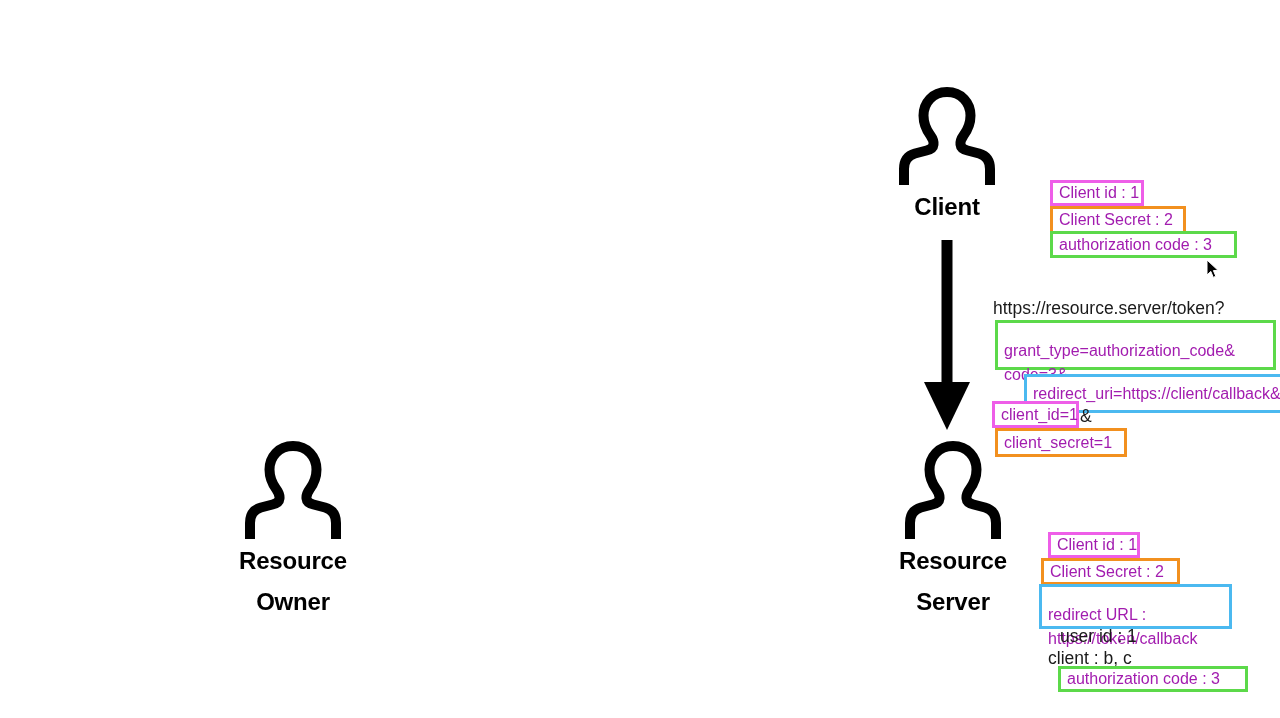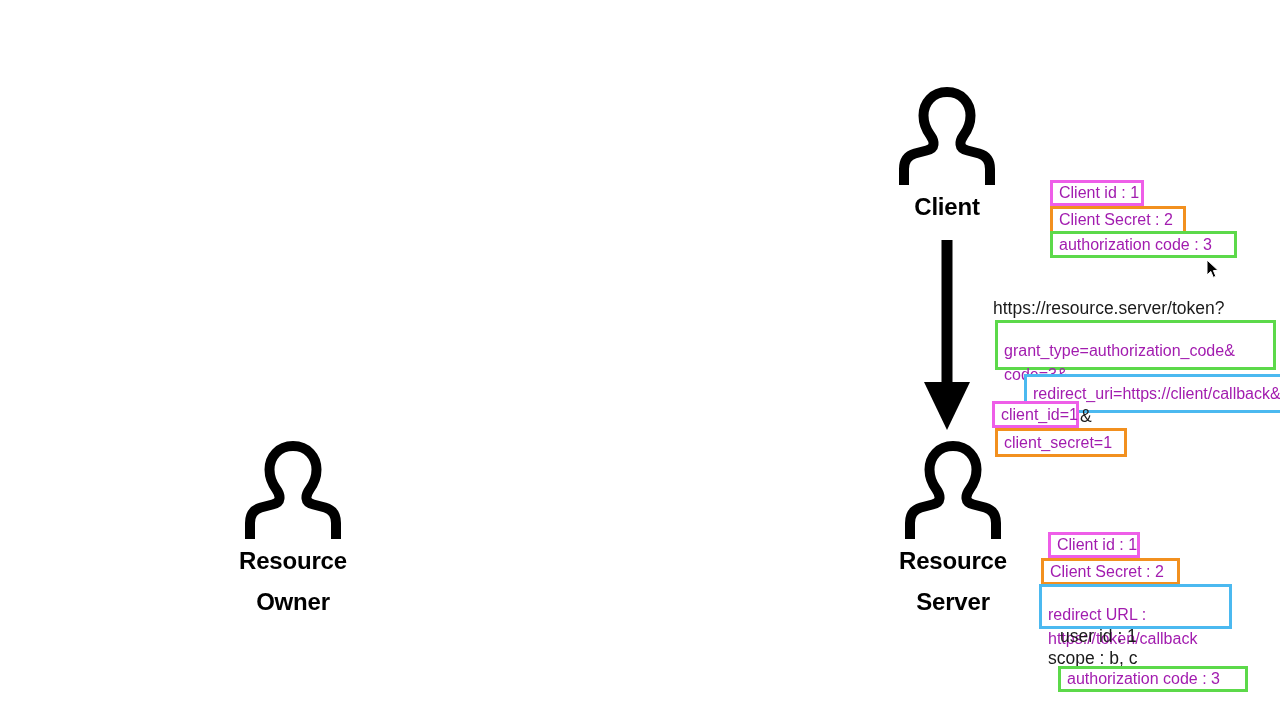--- a/index.html
+++ b/index.html
@@ -217,21 +217,21 @@
       <span class="hl-text">Client Secret : 2</span>
     </div>
 
     <div class="hl two-line" style="left:1039px; top:584px; width:193px; height:45px; border-color:#4bb9f0; z-index:3;">
       <span class="hl-text">redirect URL :
   https://token/callback</span>
     </div>
 
     <div class="plain" style="left:1048px; top:625px; z-index:4;margin-left:12px;">user id : 1</div>
 
-    <div class="plain" style="left:1048px; top:647px; z-index:4;">  scope : b, c</div>
+    <div class="plain" style="left:1048px; top:647px; z-index:4;">  client : b, c</div>
 
     <div class="hl" style="left:1058px; top:666px; width:190px; height:26px; border-color:#5cd94a; z-index:5;">
       <span class="hl-text">authorization code : 3</span>
     </div>
   </div>
 
   <svg id="mouse-cursor" viewBox="0 0 14 20">
     <polygon points="1,1 1,16 4.8,12.4 7.3,18.4 9.8,17.2 7.4,11.6 12,11.3" fill="#000000" stroke="#ffffff" stroke-width="1"></polygon>
   </svg>
 

